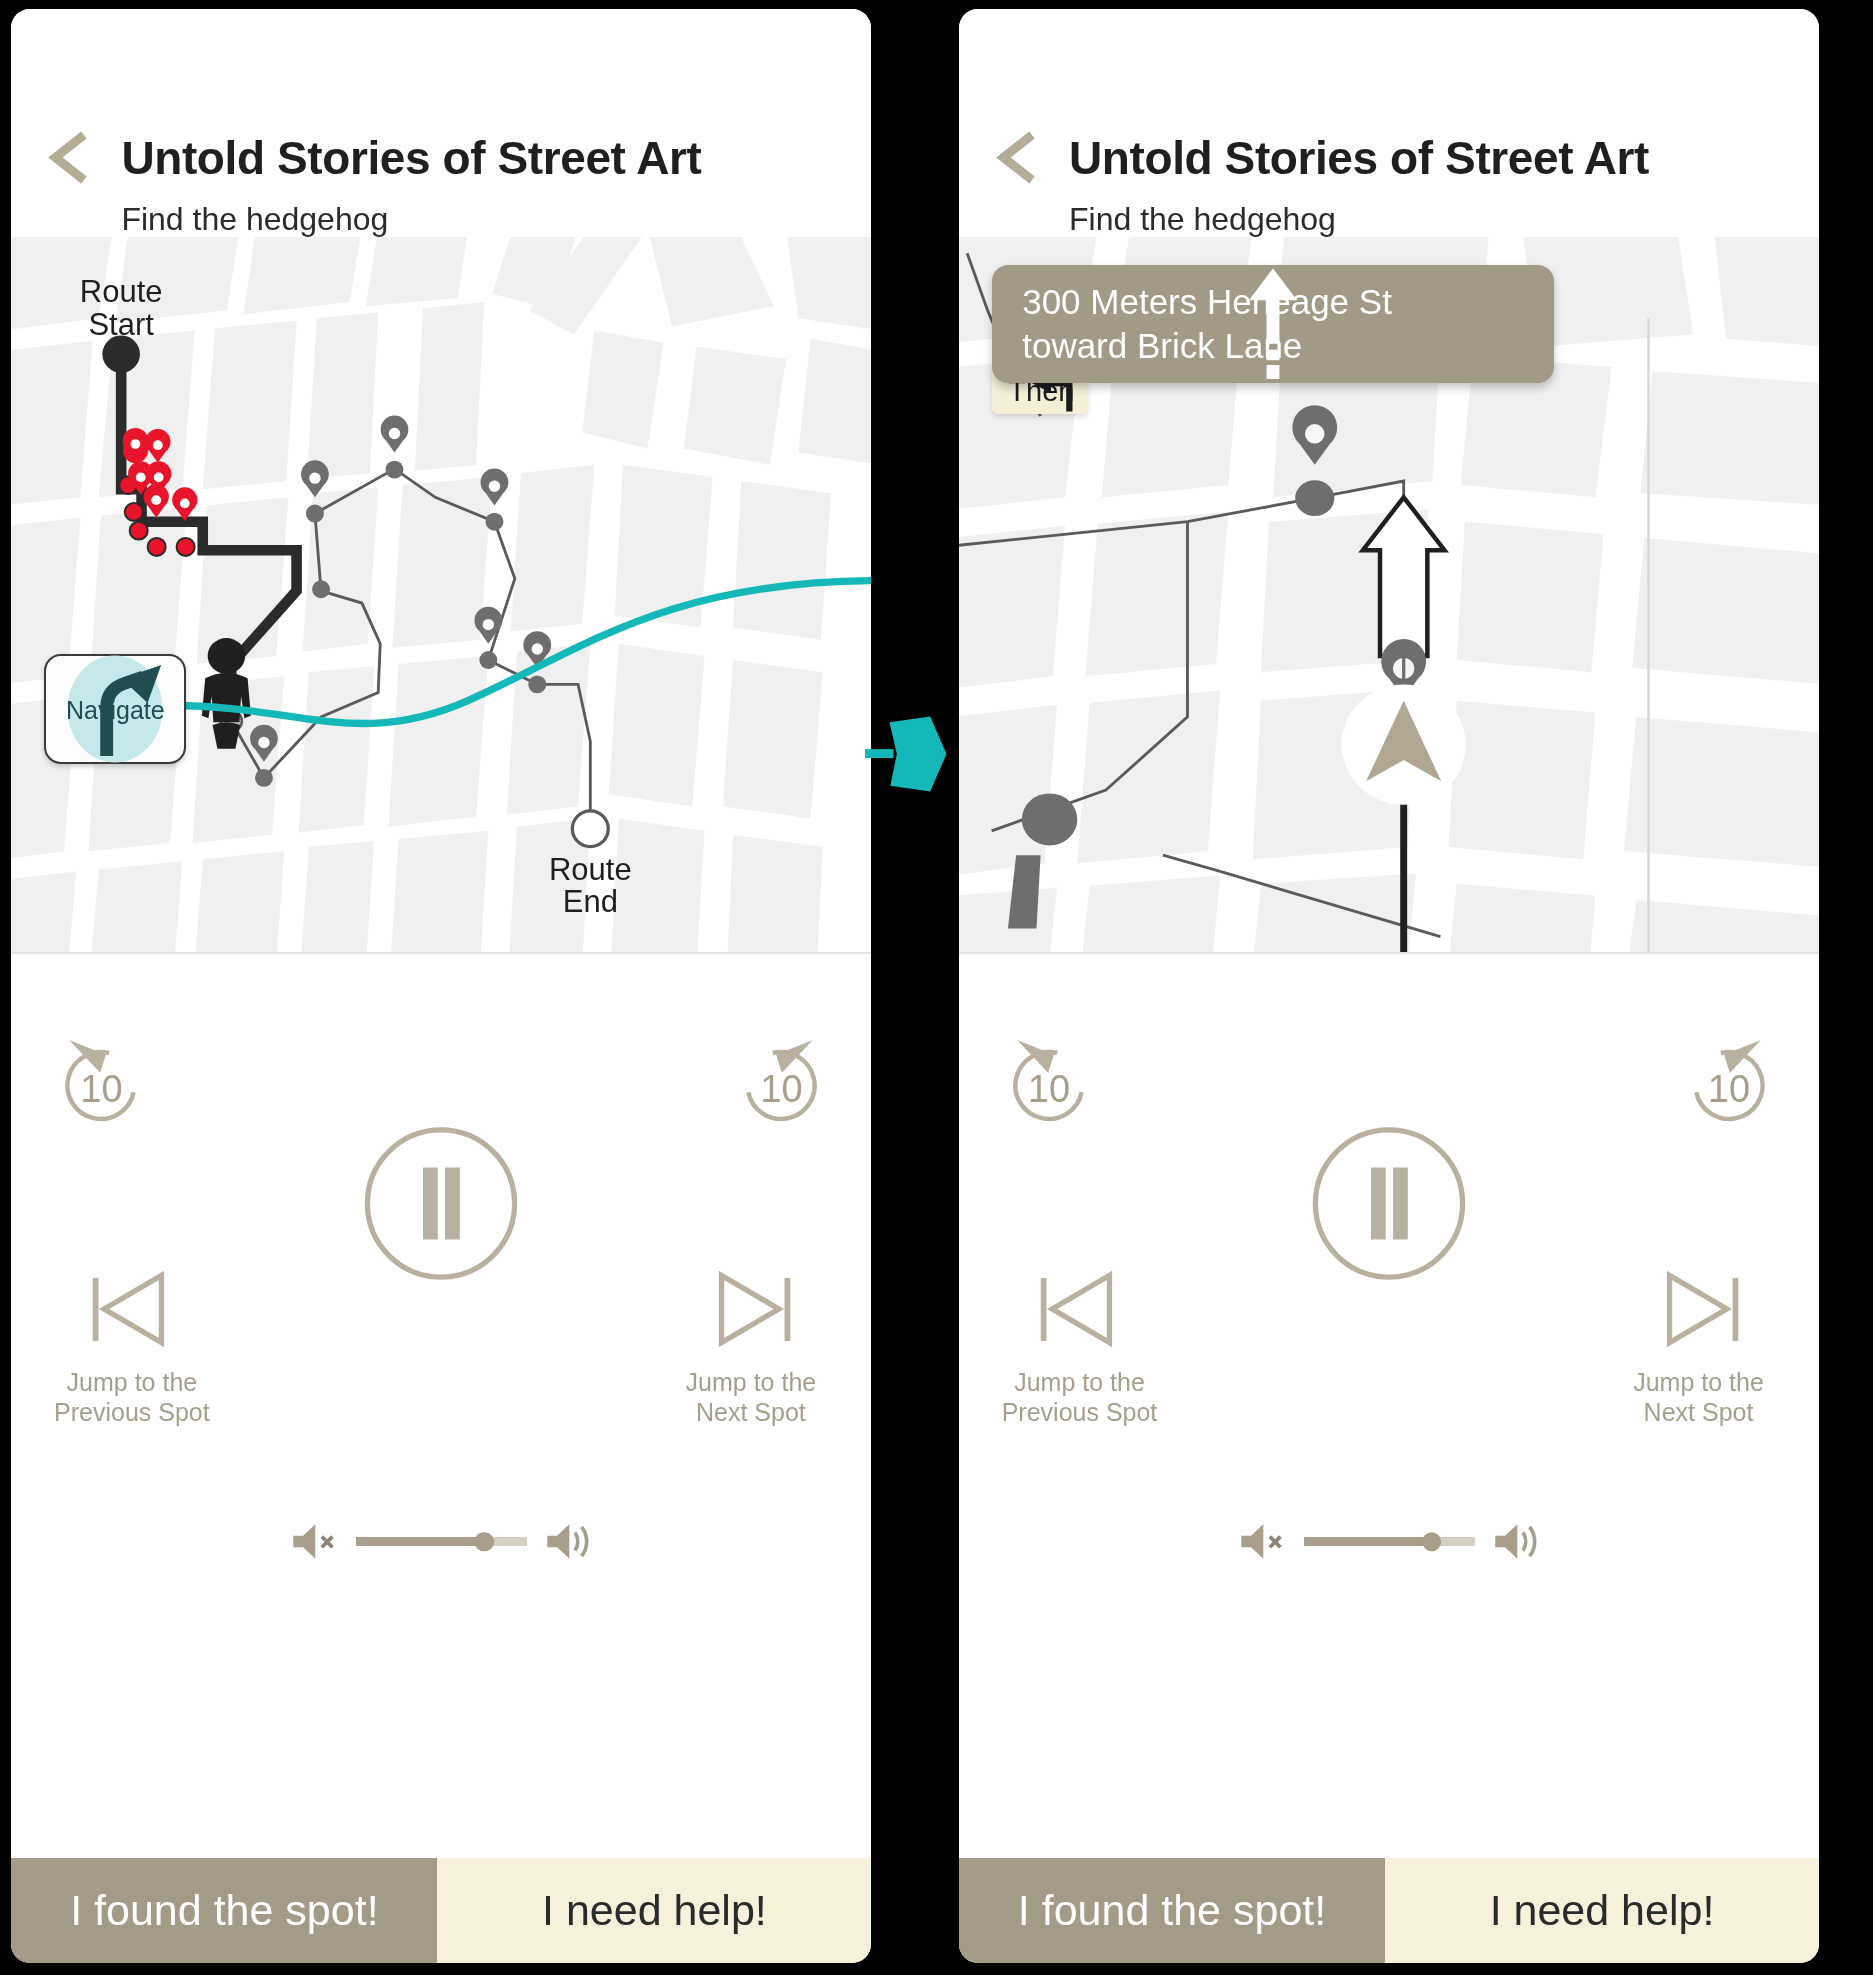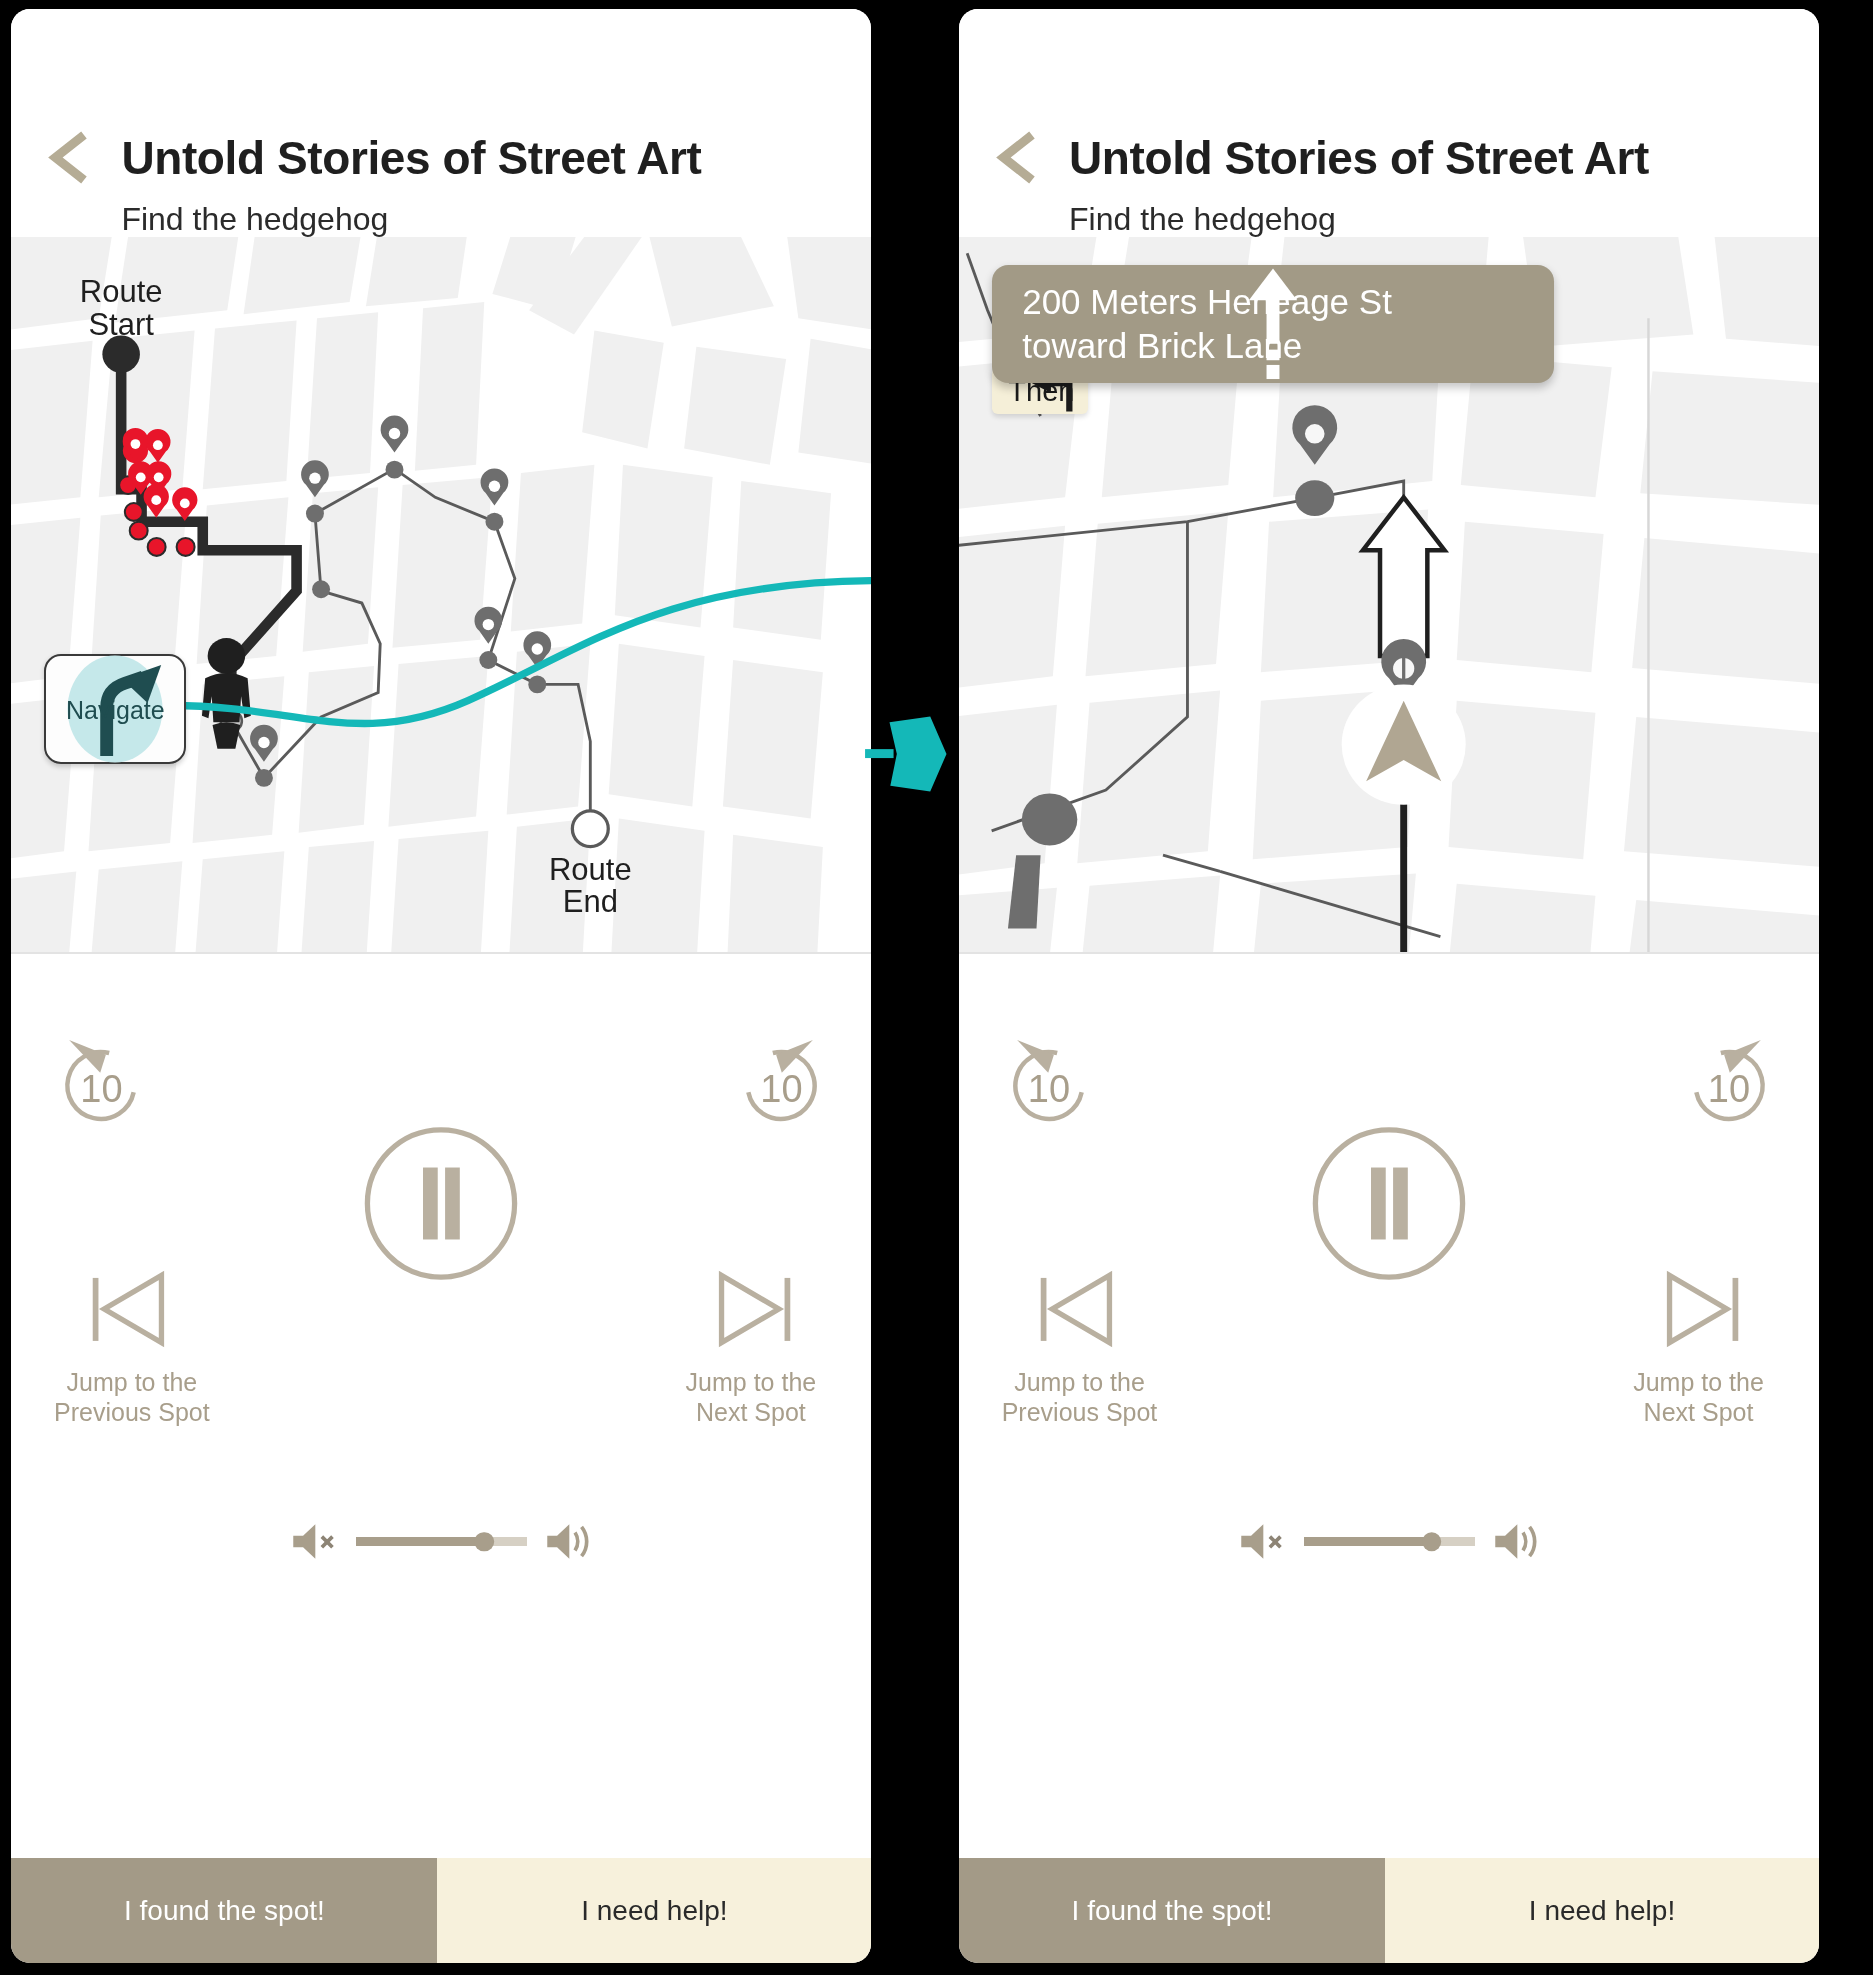--- a/index.html
+++ b/index.html
@@ -144,21 +144,21 @@
   }
   .vol-knob {
     position:absolute; top:50%; transform:translate(-50%,-50%);
     width:19.6px; height:19.6px; border-radius:50%; background:#a89e8b;
   }
 
   
   .actions { flex:0 0 105px; display:flex; }
   .act {
     flex:1; display:flex; align-items:center; justify-content:center;
-    font-size:28px;
+    font-size:43px;
     text-align:right;
   }
   .act-found { background:#a39a87; color:#fff; }
   .act-help  { background:#f7f1dc; color:#2a2a2a; }
   #phone-left .act-found { flex:0 0 426px; }
   #phone-left .act-help  { flex:1; }
   #phone-right .act-found { flex:0 0 426px; }
   #phone-right .act-help  { flex:1; }
 
   
@@ -505,21 +505,21 @@
     </svg>
 
     <div id="nav-banner">
       <svg class="nb-icon" width="45" height="82" viewBox="0 0 110 200">
         <rect x="44" y="48" width="22" height="86" fill="#ffffff"></rect>
         <polygon points="55,6 96,60 14,60" fill="#ffffff"></polygon>
         <rect x="44" y="144" width="22" height="18" fill="#ffffff"></rect>
         <rect x="44" y="170" width="22" height="24" fill="#ffffff"></rect>
       </svg>
       <div class="nb-text">
-        <div>200 Meters Heneage St</div>
+        <div>300 Meters Heneage St</div>
         <div>toward Brick Lane</div>
       </div>
     </div>
 
     <div id="then-chip">
       <div class="then-label">Then</div>
       <svg class="then-icon" width="45" height="45" viewBox="0 0 110 110">
         <path d="M96,104 L96,36 L40,36" fill="none" stroke="#1b1b1b" stroke-width="15" stroke-linecap="butt" stroke-linejoin="miter"></path>
         <polygon points="6,36 52,12 52,60" fill="#1b1b1b"></polygon>
       </svg>

